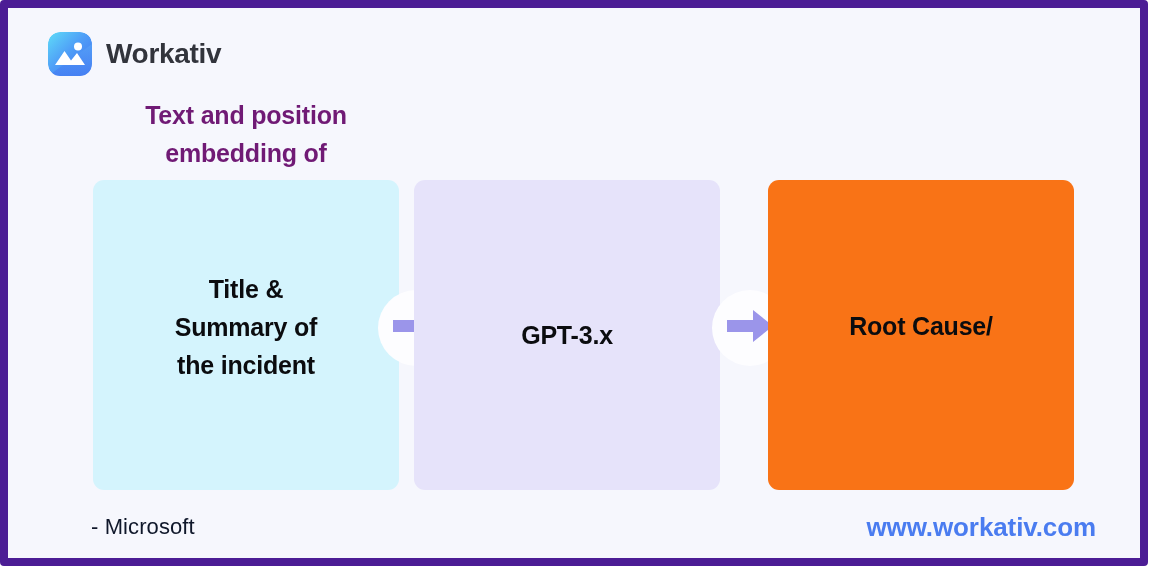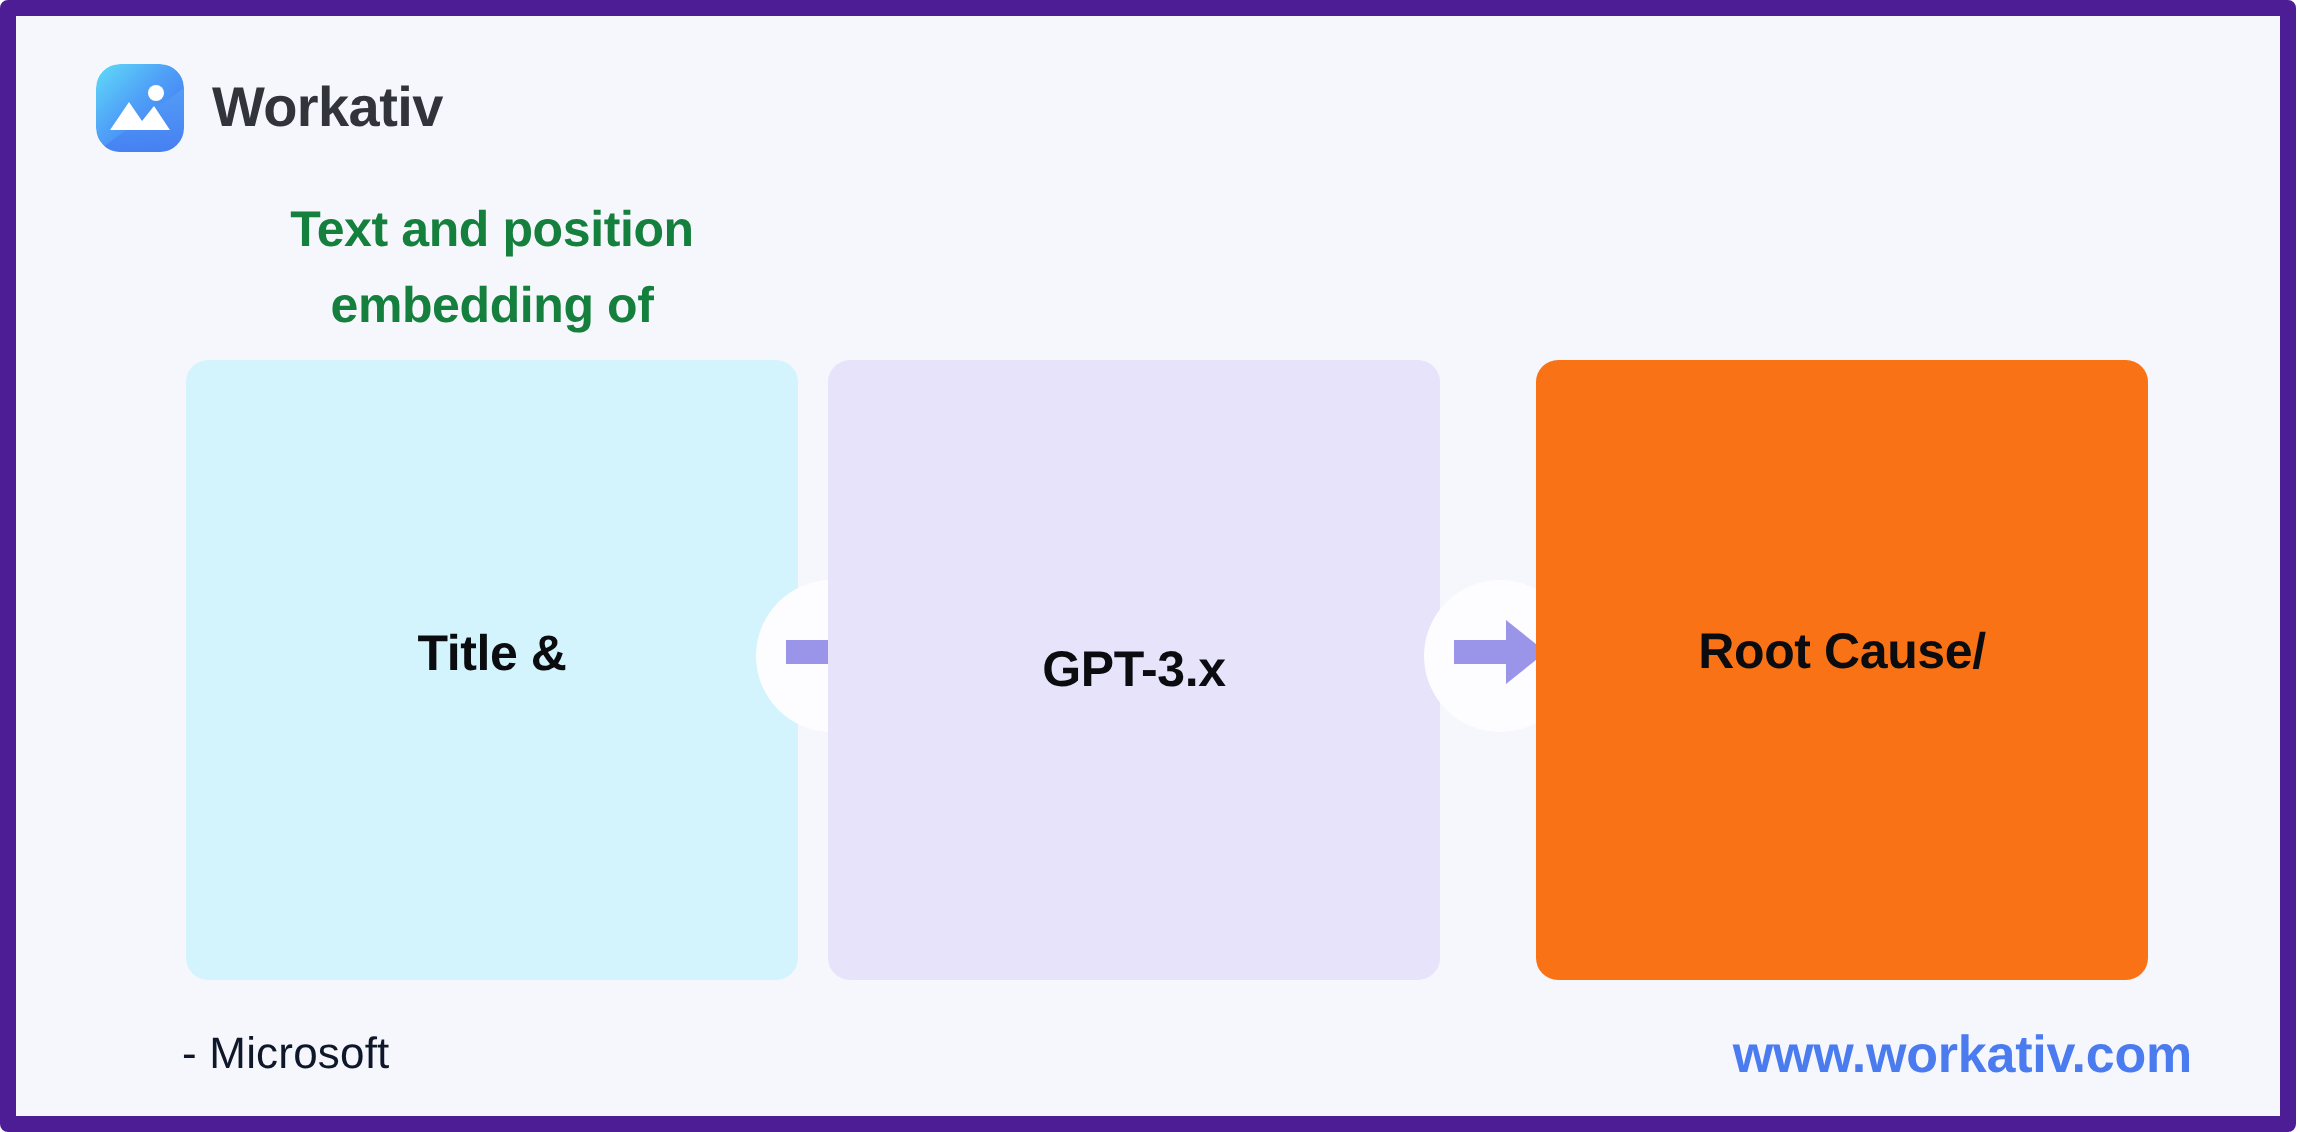--- a/index.html
+++ b/index.html
@@ -55,21 +55,21 @@
   
   .caption {
     position: absolute;
     left: 85px;
     top: 88px;
     width: 306px;
     text-align: center;
     font-size: 25px;
     font-weight: 700;
     line-height: 38px;
-    color: #15803d;
+    color: #701a75;
     letter-spacing: -0.2px;
   }
 
   
   .flow-box {
     position: absolute;
     top: 172px;
     height: 310px;
     border-radius: 11px;
     display: flex;
@@ -171,20 +171,22 @@
   </div>
 
   <div class="caption">
     <div>Text and position</div>
     <div>embedding of</div>
   </div>
 
   <div class="flow-box box-1">
     <div class="box-text">
       <div>Title &amp;</div>
+      <div>Summary of</div>
+      <div>the incident</div>
     </div>
   </div>
 
   <div class="arrow-node arrow-1">
     <span class="arrow-glyph">
       <svg width="46" height="34" viewBox="0 0 46 34" xmlns="http://www.w3.org/2000/svg">
         <path d="M0 11 L26 11 L26 1 L46 17 L26 33 L26 23 L0 23 Z" fill="#9b95ea"></path>
       </svg>
     </span>
   </div>

